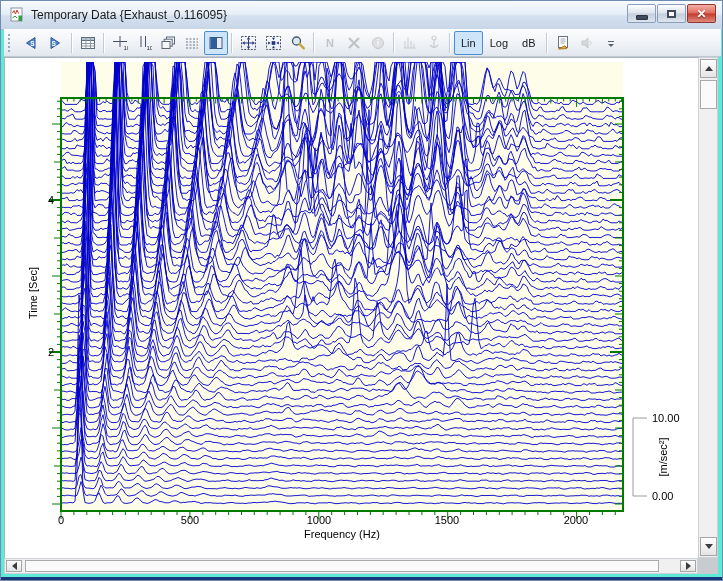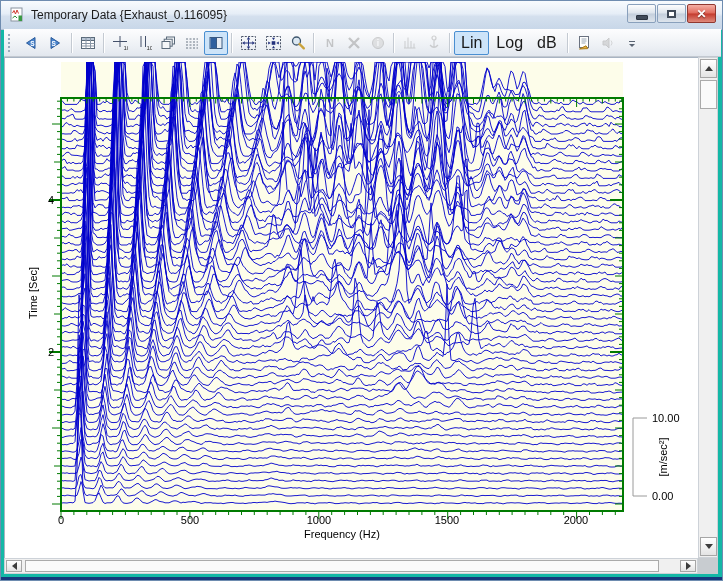--- a/index.html
+++ b/index.html
@@ -1,18 +1,18 @@
 <!DOCTYPE html>
 <html><head>
 <meta charset="utf-8">
 <style>
   html,body{margin:0;padding:0;background:#e8e8e8;}
   body{width:723px;height:581px;overflow:hidden;font-family:"Liberation Sans",sans-serif;}
   .window{position:relative;width:723px;height:581px;box-sizing:border-box;
-    background:#14b8a6;border:1px solid #6e8cb0;}
+    background:#5eead4;border:1px solid #6e8cb0;}
   .window::after{content:"";position:absolute;left:0;right:0;bottom:0;height:3px;background:#16397c;}
 
   
   .titlebar{position:absolute;left:0;top:0;width:100%;height:28px;
     background:linear-gradient(#f8fbfe,#e6eef7 45%,#d4e0ee 55%,#c8d7e8);
     border-bottom:1px solid #aebfd4;display:flex;align-items:center;}
   .app-icon{width:16px;height:16px;margin:0 6px 0 8px;display:inline-flex;}
   .title-text{font-size:12px;color:#1c1c1c;}
   .win-controls{position:absolute;right:6px;top:3px;display:flex;gap:1px;}
   .winbtn{width:29px;height:19px;border-radius:2px;border:1px solid #89a0bc;padding:0;
@@ -26,21 +26,21 @@
   
   .toolbar{position:absolute;left:3px;top:28px;width:717px;height:28px;
     background:linear-gradient(#fdfdfe,#eef1f5 60%,#e2e7ee);
     border-bottom:1px solid #c2c8d0;display:flex;align-items:center;padding-left:2px;box-sizing:border-box;}
   .grip{width:3px;height:18px;border-left:2px dotted #9aaabc;margin:0 5px 0 2px;}
   .sep{width:1px;height:20px;background:#c4cad2;border-right:1px solid #ffffff;margin:0 3px;}
   .tbtn{height:24px;min-width:24px;border:1px solid transparent;background:transparent;border-radius:2px;
     display:flex;align-items:center;justify-content:center;padding:0 3px;margin:0 0px;cursor:default;}
   .tbtn.selected{background:#cde4f9;border:1px solid #4a8fd1;}
   .tbtn.disabled{opacity:.5;filter:grayscale(1);}
-  .tbtn .lbl{font-size:16px;color:#1a1a1a;padding:0 3px;}
+  .tbtn .lbl{font-size:11px;color:#1a1a1a;padding:0 3px;}
 
   
   .canvas{position:absolute;left:3px;top:56px;width:694px;height:501px;background:#ffffff;
     border-top:1px solid #a8b4c2;border-left:1px solid #a8b4c2;box-sizing:border-box;overflow:hidden;}
   #plot-svg{position:absolute;left:-4px;top:-57px;}
   #plot-svg text{font-family:"Liberation Sans",sans-serif;font-size:11px;fill:#000;}
 
   
   .vscroll{position:absolute;left:697px;top:56px;width:20px;height:501px;background:#f0f0f0;
     border:1px solid #cdd2d8;box-sizing:border-box;}

